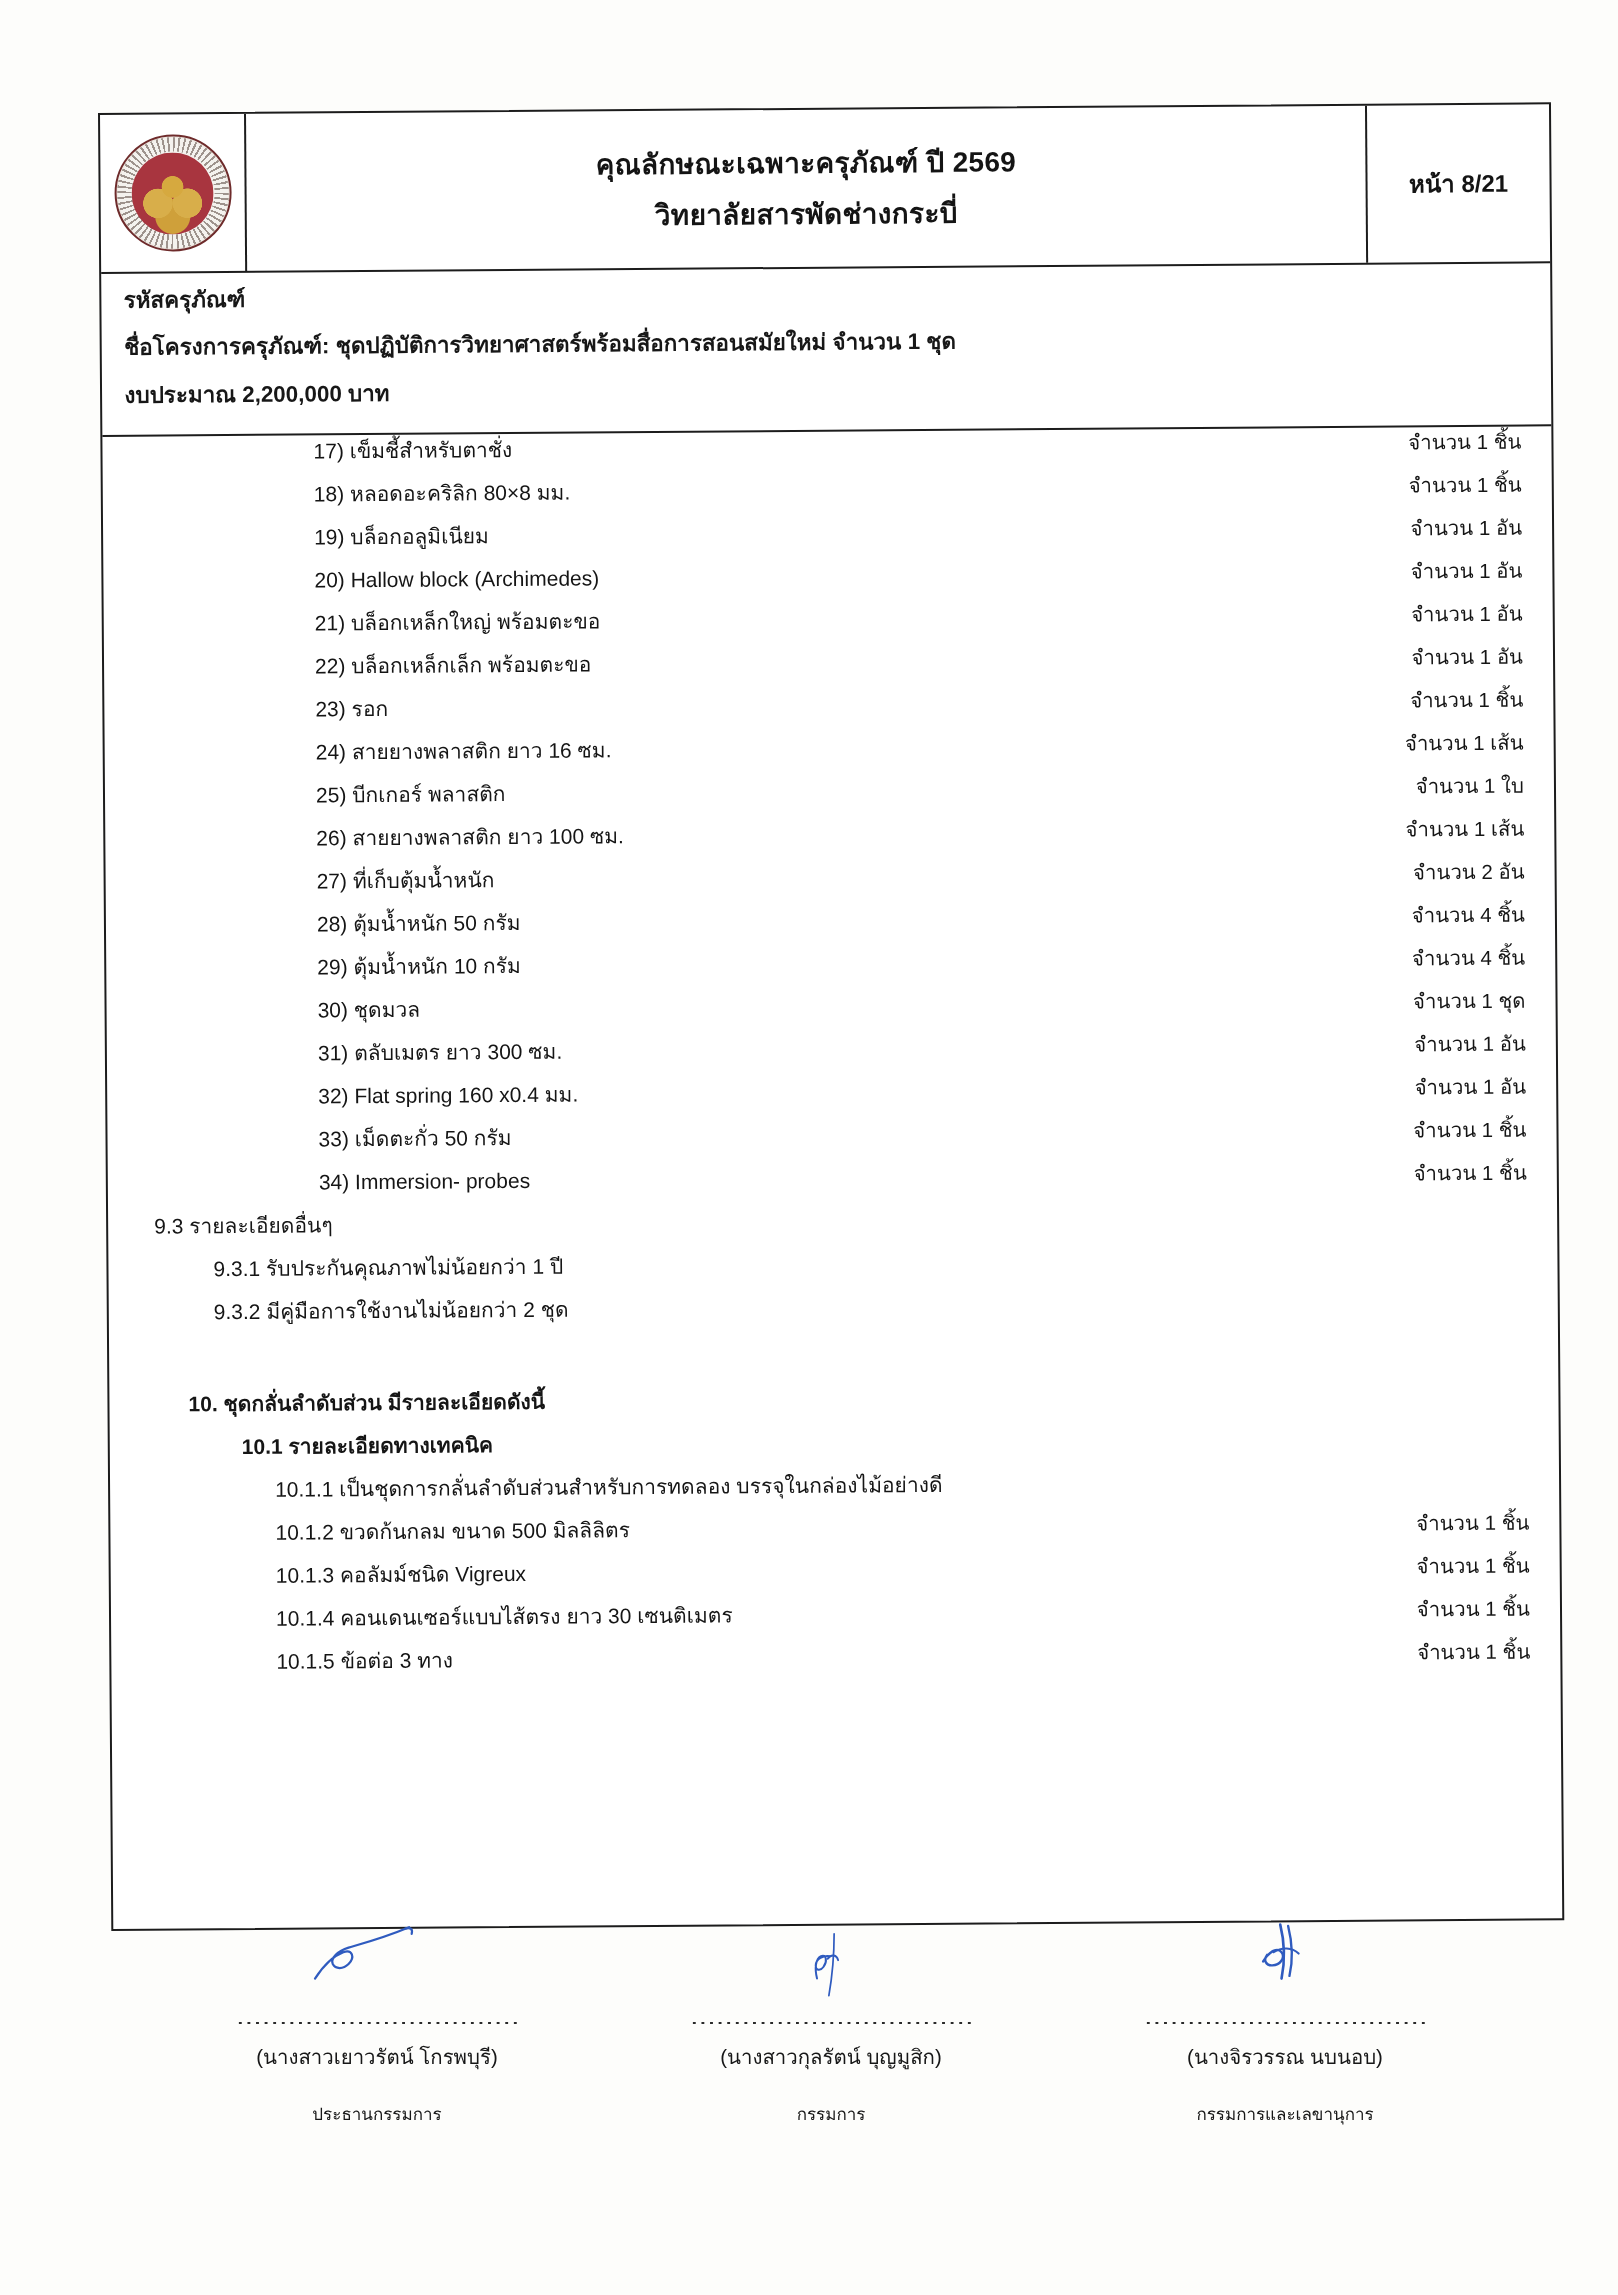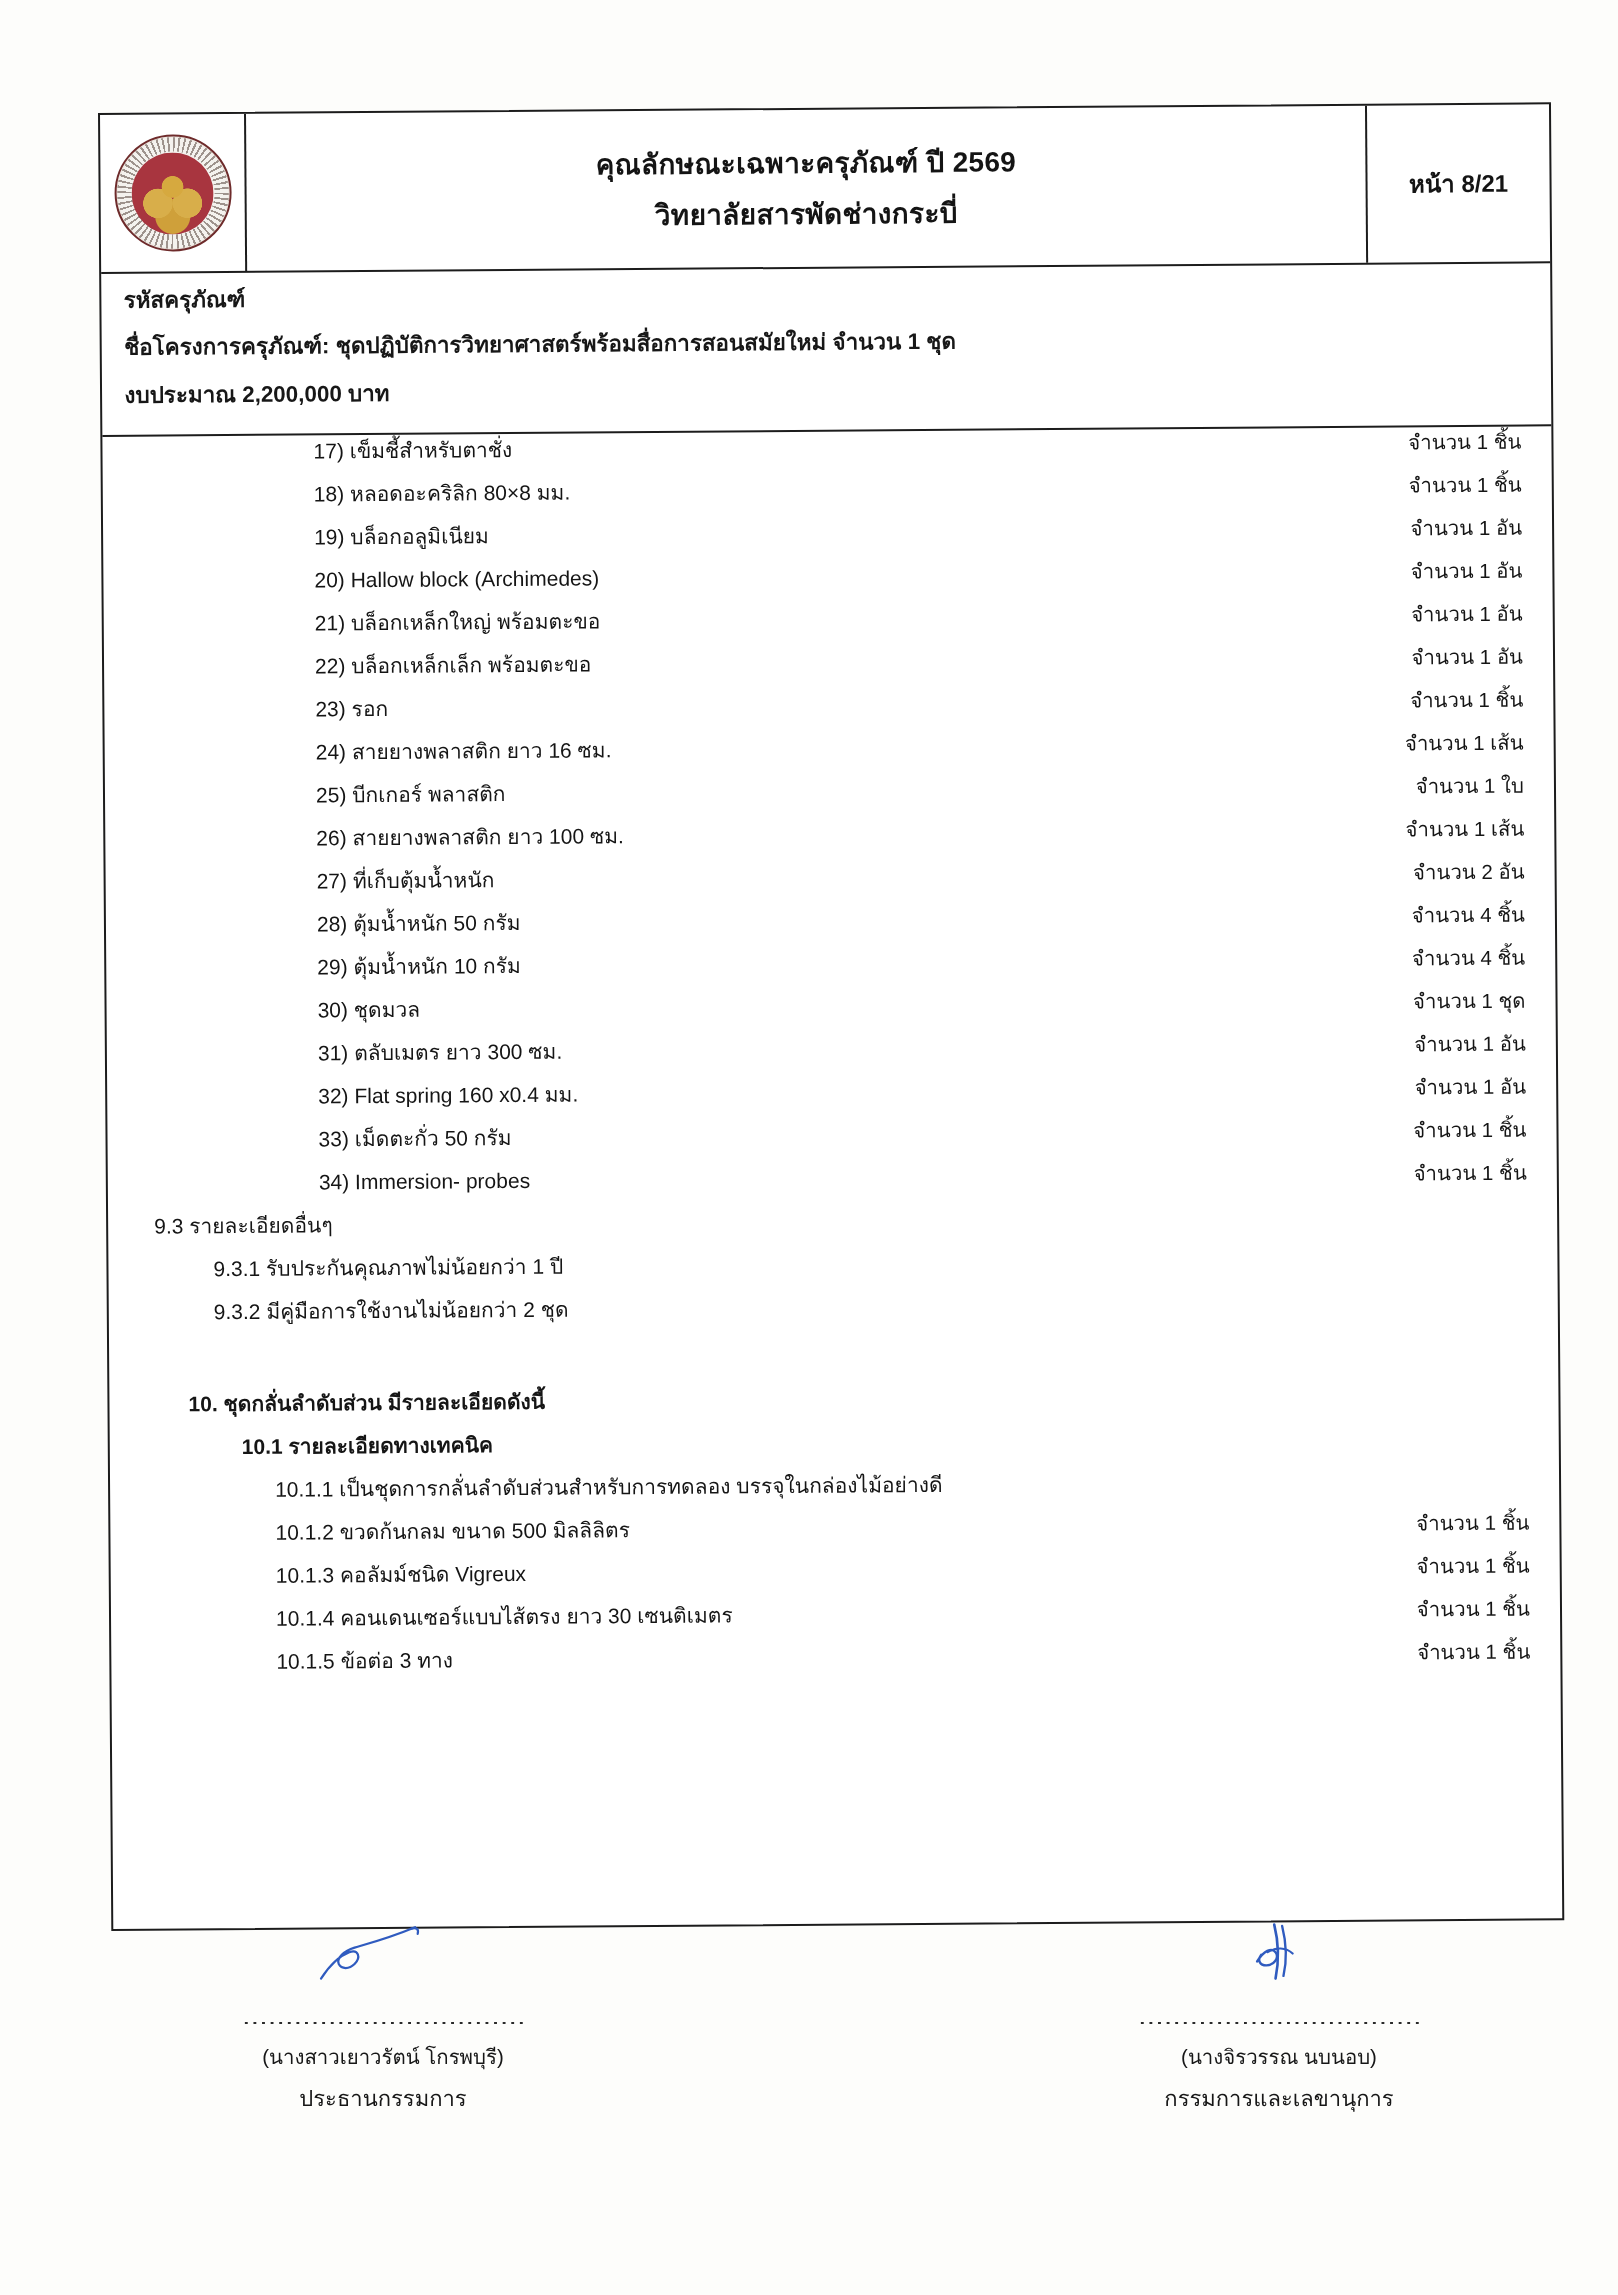--- a/index.html
+++ b/index.html
@@ -227,23 +227,23 @@
     background-size: 8.6px 4px;
     background-repeat: repeat-x;
   }
   .sig-name {
     font-size: 20.4px;
     color: #171717;
     margin-top: 16px;
     white-space: nowrap;
   }
   .sig-role {
-    font-size: 22px;
+    font-size: 17px;
     color: #171717;
-    margin-top: 8px;
+    margin-top: 27px;
     white-space: nowrap;
   }
 </style>
 </head>
 <body>
 
 <div class="page"></div>
 
 <div class="sheet">
 
@@ -396,20 +396,30 @@
     <div class="sig-col c1">
       <svg class="sig-ink" viewBox="0 0 260 120">
         <path d="M35,92 C48,72 62,58 78,52 C92,47 96,60 86,70 C78,78 66,78 62,70 C58,61 70,50 86,45 C110,38 140,30 178,14" fill="none" stroke="#2f5bbf" stroke-width="3.4" stroke-linecap="round"></path>
         <path d="M172,16 C180,14 184,16 182,24" fill="none" stroke="#2f5bbf" stroke-width="3.4" stroke-linecap="round"></path>
       </svg>
       <div class="dots"></div>
       <div class="sig-name">(นางสาวเยาวรัตน์  โกรพบุรี)</div>
       <div class="sig-role">ประธานกรรมการ</div>
     </div>
 
+    <div class="sig-col c2">
+      <svg class="sig-ink" viewBox="0 0 260 120">
+        <path d="M108,92 C104,76 106,62 114,58 C122,54 124,66 118,74 C113,81 106,80 106,72 C106,62 118,56 128,58" fill="none" stroke="#2f5bbf" stroke-width="3" stroke-linecap="round"></path>
+        <path d="M134,24 C134,50 133,78 126,118" fill="none" stroke="#2f5bbf" stroke-width="2.6" stroke-linecap="round"></path>
+        <path d="M124,62 C130,54 138,56 140,64" fill="none" stroke="#2f5bbf" stroke-width="3" stroke-linecap="round"></path>
+      </svg>
+      <div class="dots"></div>
+      <div class="sig-name">(นางสาวกุลรัตน์ บุญมูสิก)</div>
+      <div class="sig-role">กรรมการ</div>
+    </div>
 
     <div class="sig-col c3">
       <svg class="sig-ink" viewBox="0 0 260 120">
         <path d="M96,66 C106,50 118,44 124,52 C130,60 122,72 110,72 C100,72 96,64 102,56" fill="none" stroke="#2f5bbf" stroke-width="3.6" stroke-linecap="round"></path>
         <path d="M122,10 C128,34 130,62 124,92" fill="none" stroke="#2f5bbf" stroke-width="4" stroke-linecap="round"></path>
         <path d="M134,12 C140,36 142,62 136,88" fill="none" stroke="#2f5bbf" stroke-width="3.6" stroke-linecap="round"></path>
         <path d="M112,52 C124,44 140,44 150,54" fill="none" stroke="#2f5bbf" stroke-width="3.2" stroke-linecap="round"></path>
       </svg>
       <div class="dots"></div>
       <div class="sig-name">(นางจิรวรรณ  นบนอบ)</div>

